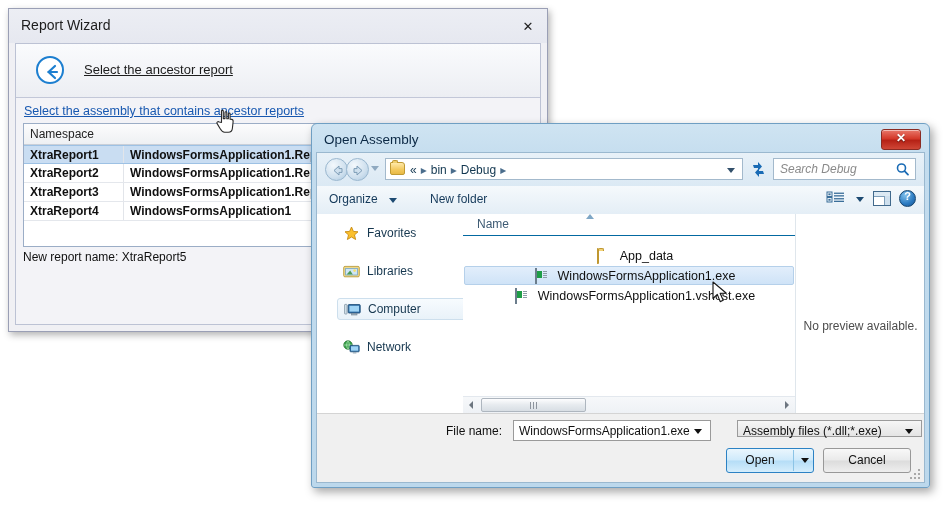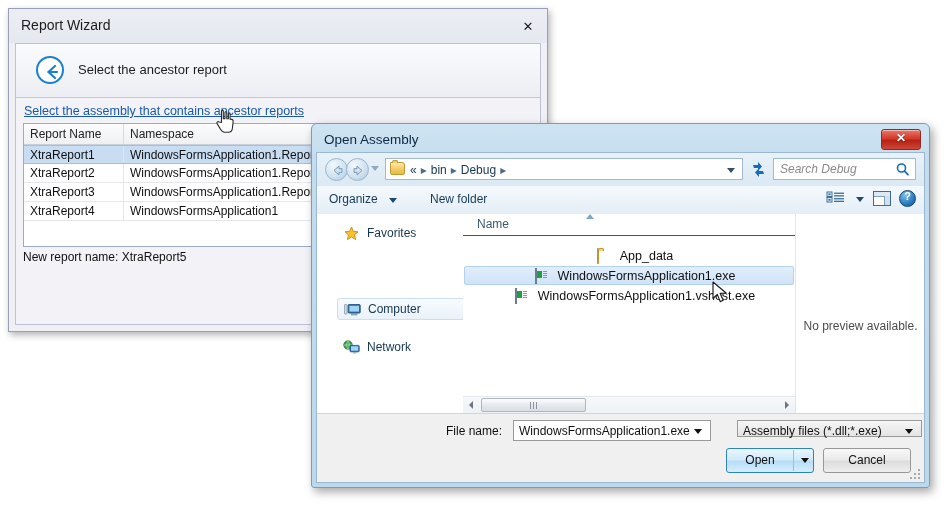--- a/index.html
+++ b/index.html
@@ -60,22 +60,22 @@
     position: absolute; left: 20px; top: 12px;
     width: 28px; height: 28px;
     border-radius: 50%;
     border: 2px solid #1d7fd0;
     background: #ffffff;
     box-sizing: border-box;
     cursor: pointer;
   }
   #rw-back-btn svg { position: absolute; left: 4px; top: 4px; }
   #rw-header-text {
-    position: absolute; left: 62px; top: 18px;
-    font-size: 13px; color: #1d1d1d;
+    position: absolute; left: 68px; top: 18px;
+    font-size: 13px; color: #1d1d1d; text-decoration: underline;
   }
   #rw-link {
     position: absolute; left: 8px; top: 60px;
     font-size: 12.5px;
     color: #1858b0;
     text-decoration: underline;
     cursor: pointer;
   }
   #rw-grid {
     position: absolute; left: 7px; top: 79px; right: 7px; height: 124px;
@@ -96,20 +96,21 @@
     box-sizing: border-box;
     border-right: 1px solid #d6dae1;
   }
   .rw-cell {
     font-size: 12px; color: #101010;
     padding: 2px 0 0 6px;
     box-sizing: border-box;
     border-right: 1px solid #e2e5ea;
     white-space: nowrap;
     overflow: hidden;
+    font-weight: bold;
   }
   .c1 { width: 100px; flex: 0 0 100px; }
   .c2 { width: 420px; flex: 0 0 420px; }
   .rw-data-row { border-bottom: 1px solid #e4e7ec; }
   .rw-data-row.selected {
     background: #c9ddf2;
     border-top: 1px solid #9dc1e4;
     border-bottom: 1px solid #9dc1e4;
   }
   #rw-status {
@@ -568,21 +569,20 @@
             <path d="M6.5 10 H15" fill="none" stroke="#1d7fd0" stroke-width="2.2" stroke-linecap="round"></path>
           </svg>
         </div>
         <div id="rw-header-text">Select the ancestor report</div>
       </div>
 
       <div id="rw-link">Select the assembly that contains ancestor reports</div>
 
       <div id="rw-grid">
         <div class="rw-row rw-head-row">
-          <div class="rw-head-cell c1">Report Name</div>
           <div class="rw-head-cell c2">Namespace</div>
         </div>
 
         <div class="rw-row rw-data-row selected">
           <div class="rw-cell c1">XtraReport1</div>
           <div class="rw-cell c2">WindowsFormsApplication1.Reports</div>
         </div>
         <div class="rw-row rw-data-row">
           <div class="rw-cell c1">XtraReport2</div>
           <div class="rw-cell c2">WindowsFormsApplication1.Reports</div>
@@ -684,20 +684,31 @@
 
           <div class="side-item" style="top:8px;">
             <span class="side-icon">
               <svg width="17" height="15" viewBox="0 0 17 15" aria-hidden="true">
                 <path d="M8.5 1 L10.4 5.4 L15 5.8 L11.5 8.9 L12.6 13.5 L8.5 11 L4.4 13.5 L5.5 8.9 L2 5.8 L6.6 5.4 Z" fill="#fbc02d" stroke="#c78a10" stroke-width="0.9"></path>
               </svg>
             </span>
             <span>Favorites</span>
           </div>
 
+          <div class="side-item" style="top:46px;">
+            <span class="side-icon">
+              <svg width="17" height="15" viewBox="0 0 17 15" aria-hidden="true">
+                <rect x="0.7" y="2.4" width="15.6" height="10.4" rx="1.2" fill="#f0d98a" stroke="#b99c3c" stroke-width="0.9"></rect>
+                <rect x="2.6" y="4.4" width="11.8" height="6.6" fill="#cfe6f5" stroke="#77a7c4" stroke-width="0.8"></rect>
+                <path d="M3.6 10.6 L7.2 6.6 L9.8 10.6 Z" fill="#4d9b57"></path>
+                <circle cx="11.6" cy="6.6" r="1.3" fill="#f6e06a"></circle>
+              </svg>
+            </span>
+            <span>Libraries</span>
+          </div>
 
           <div class="side-item" style="top:122px;">
             <span class="side-icon">
               <svg width="17" height="15" viewBox="0 0 17 15" aria-hidden="true">
                 <circle cx="5" cy="5" r="4.2" fill="#3aa34a" stroke="#20702c" stroke-width="0.8"></circle>
                 <path d="M1 5 H9 M5 0.9 C3.2 3 3.2 7 5 9.1 M5 0.9 C6.8 3 6.8 7 5 9.1" stroke="#b9e8bf" stroke-width="0.7" fill="none"></path>
                 <rect x="7" y="5.4" width="9.2" height="6.4" rx="0.7" fill="#2f6fa8" stroke="#1f4f79" stroke-width="0.8"></rect>
                 <rect x="8" y="6.3" width="7.2" height="4.4" fill="#9fd4f5"></rect>
                 <rect x="9.8" y="12.1" width="3.6" height="1.4" fill="#9eb0bd"></rect>
               </svg>

